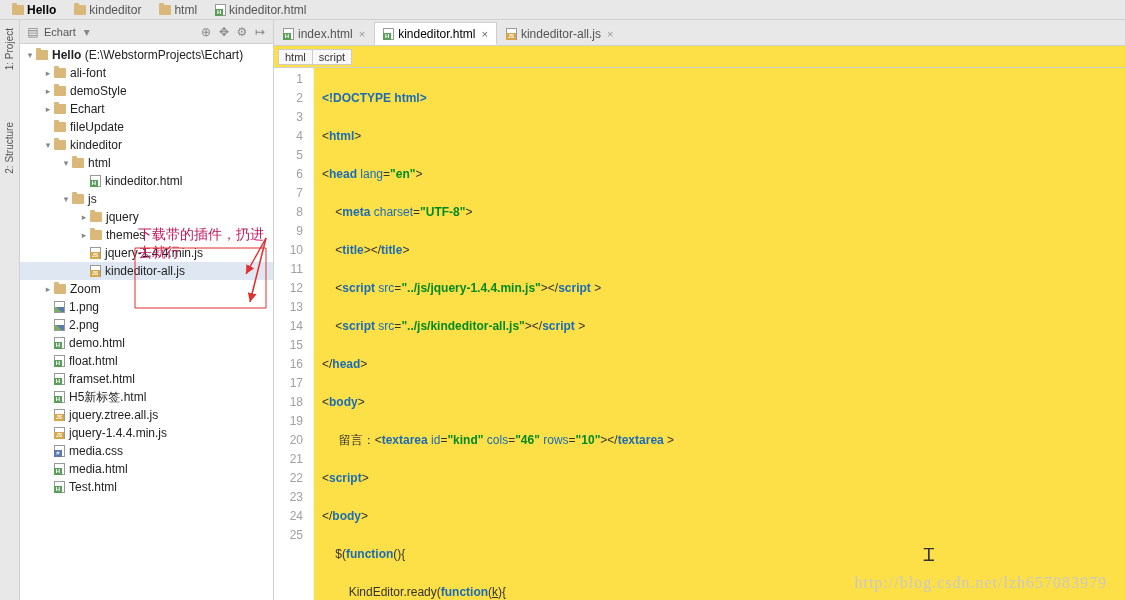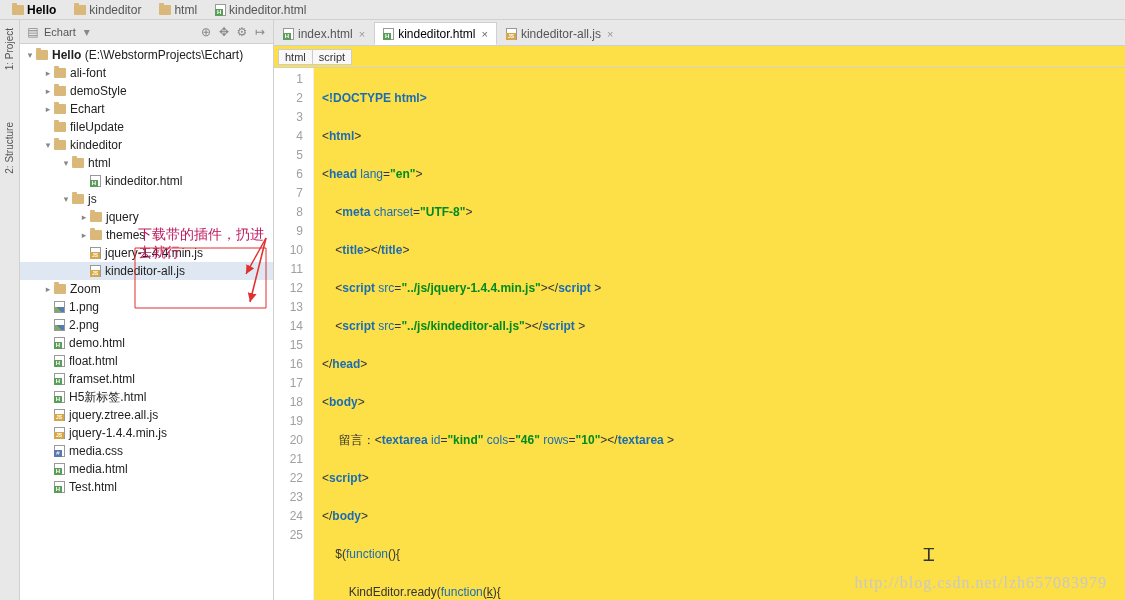--- a/index.html
+++ b/index.html
@@ -41,21 +41,21 @@
 .ed-tab.active .x{color:#666}
 .breadcrumb{height:22px;border-bottom:1px solid #d0d0d0;display:flex;align-items:center;padding-left:4px}
 .bc-item{border:1px solid #ccc;padding:1px 6px;font-size:11px;color:#333;background:#f8f8f8;margin-right:-1px}
 .code-wrap{flex:1;display:flex;overflow:hidden;font-family:"Consolas","Courier New",monospace;font-size:14px;line-height:19px}
 .gutter{width:40px;text-align:right;padding-right:10px;color:#a0a0a0;background:#fff;padding-top:2px;border-right:1px solid #efefef}
 .code{flex:1;padding:2px 0 14px 8px;white-space:pre;color:#333;position:relative}
 .code .line{height:19px}
 .tag{color:#1a6db3;font-weight:bold}
 .attr{color:#1a6db3;font-weight:normal}
 .val{color:#008a1f;font-weight:bold}
-.kw{color:#1a6db3;font-weight:normal}
+.kw{color:#1a6db3;font-weight:bold}
 .fn{color:#333}
 .sp{color:#333}
 .caret{position:absolute;right:190px;bottom:35px;font-size:18px;color:#333}
 .watermark{position:absolute;bottom:8px;right:18px;color:#c8c8c8;font-size:16px;font-family:serif;letter-spacing:1px}
 svg.arrows{position:absolute;top:0;left:0;pointer-events:none}
 </style>
 </head>
 <body>
 
 <div class="nav-tabs">

